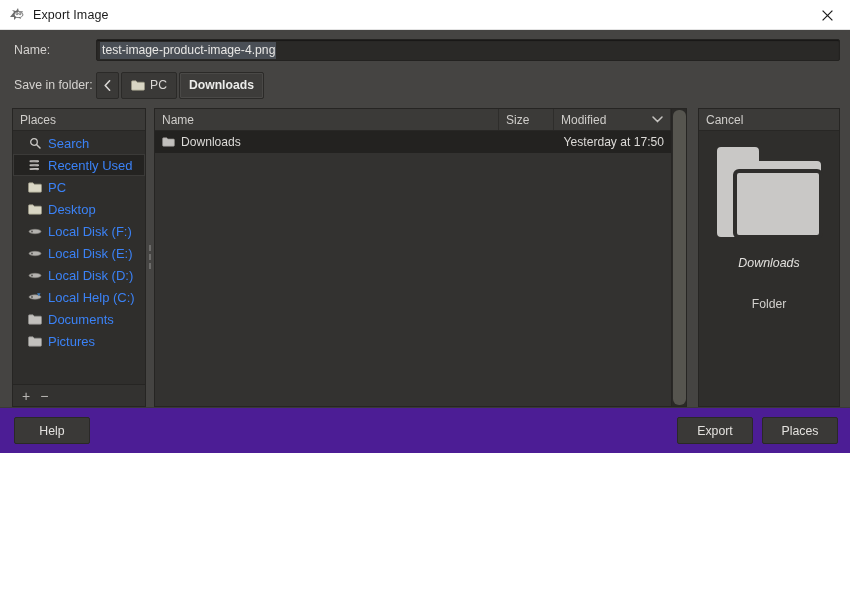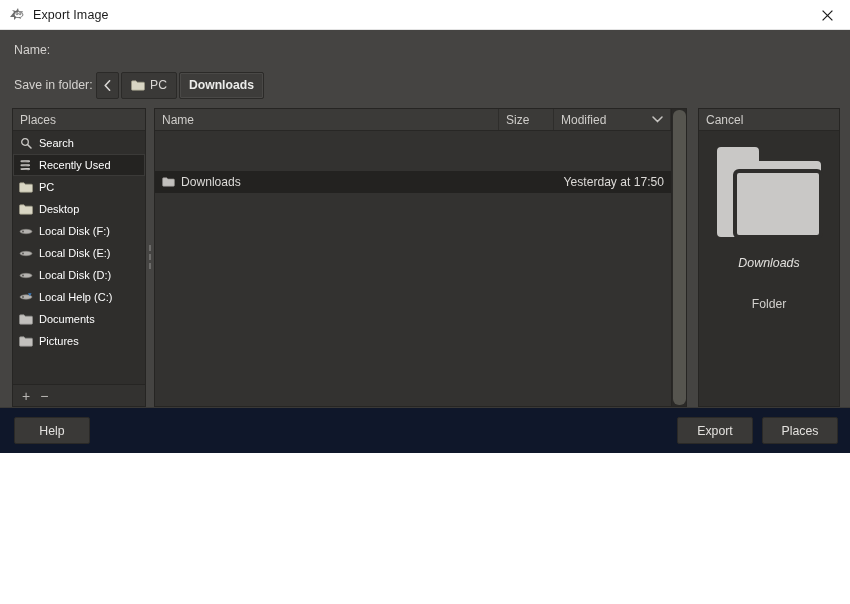--- a/index.html
+++ b/index.html
@@ -120,22 +120,22 @@
     background: #3b3a38;
     border-bottom: 1px solid #282725;
     display: flex; align-items: center;
     padding-left: 7px;
     font-size: 12px; color: #cfcdca;
   }
   .places-list { flex: 1; overflow: hidden; padding-top: 1px; }
   .place {
     height: 22px;
     display: flex; align-items: center; gap: 6px;
-    padding-left: 5px;
-    font-size: 11px; color: #ffffff;
+    padding-left: 14px;
+    font-size: 13px; color: #3b82f6;
     cursor: pointer;
     white-space: nowrap;
   }
   .place.selected {
     background: #242321;
     box-shadow: inset 0 0 0 1px #3b3a38;
   }
   .place .ico { width: 15px; height: 15px; flex: none; display: flex; align-items: center; justify-content: center; }
   .places-foot {
     height: 22px; flex: none;
@@ -156,21 +156,21 @@
   .grip i { display:block; width:2px; height:6px; background:#6d6c6a; }
 
   
   .filebox {
     flex: 1; min-width: 0;
     display: flex; flex-direction: column;
     border: 1px solid #262523;
     background: #333230;
   }
   .fb-inner { flex: 1; display: flex; min-height: 0; }
-  .fb-cols { flex: 1; min-width: 0; display: flex; flex-direction: column; gap: 40px; }
+  .fb-cols { flex: 1; min-width: 0; display: flex; flex-direction: column; }
   .fb-head {
     height: 22px; flex: none;
     display: flex;
     background: #3b3a38;
     border-bottom: 1px solid #282725;
     font-size: 12px; color: #cfcdca;
   }
   .fb-head .hc {
     display: flex; align-items: center;
     padding-left: 7px;
@@ -262,21 +262,21 @@
     border-radius: 3px;
     display: flex; align-items: center; justify-content: center;
   }
 
   
   .footer {
     height: 46px; min-height: 46px;
     border-top: 1px solid #3a3937;
     display: flex; align-items: center;
     padding: 0 12px 0 14px;
-    background: #0f172a;
+    background: #4c1d95;
   }
   .btn {
     min-width: 68px; height: 27px;
     background: #3a3937;
     border: 1px solid #2a2927;
     border-radius: 2px;
     color: #e3e1de; font-size: 12.3px;
     display: flex; align-items: center; justify-content: center;
     padding: 0 14px;
     cursor: pointer;
@@ -311,20 +311,23 @@
     <span class="title-text">Export Image</span>
     <div class="win-close">
       <svg width="11" height="11" viewBox="0 0 11 11">
         <path d="M0.6 0.6 L10.4 10.4 M10.4 0.6 L0.6 10.4" stroke="#1c1c1c" stroke-width="1.25"></path>
       </svg>
     </div>
   </div>
 
   <div class="name-row">
     <span class="name-label">Name:</span>
+    <div class="name-entry">
+      <span class="sel">test-image-product-image-4.png</span>
+    </div>
   </div>
 
   <div class="folder-row">
     <span class="folder-label">Save in folder:</span>
     <div class="crumbs">
       <div class="crumb back">
         <svg class="chev-left" width="7" height="11" viewBox="0 0 7 11">
           <path d="M5.6 0.8 L1.2 5.5 L5.6 10.2" fill="none" stroke="#d8d6d3" stroke-width="1.6" stroke-linecap="round" stroke-linejoin="round"></path>
         </svg>
       </div>

